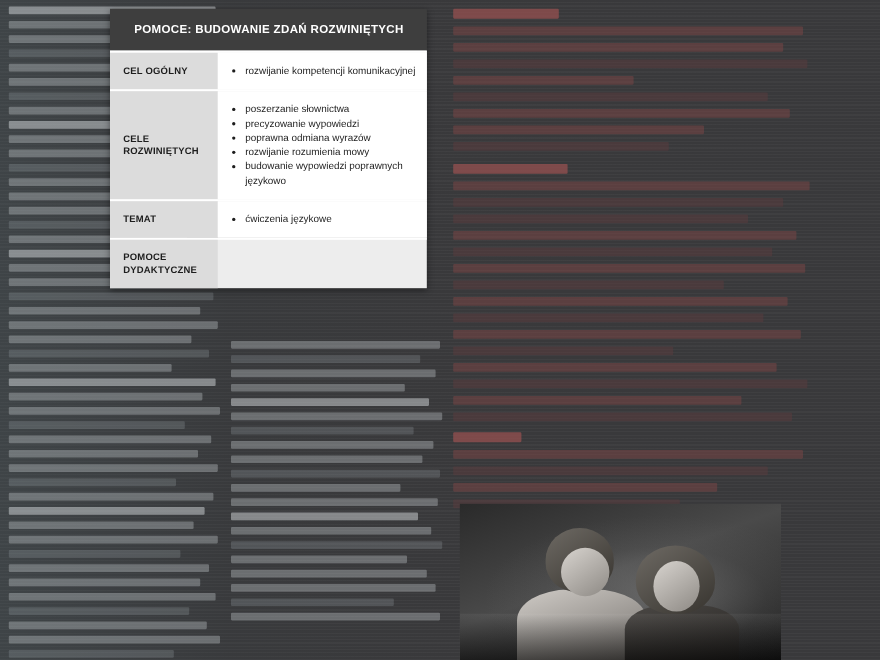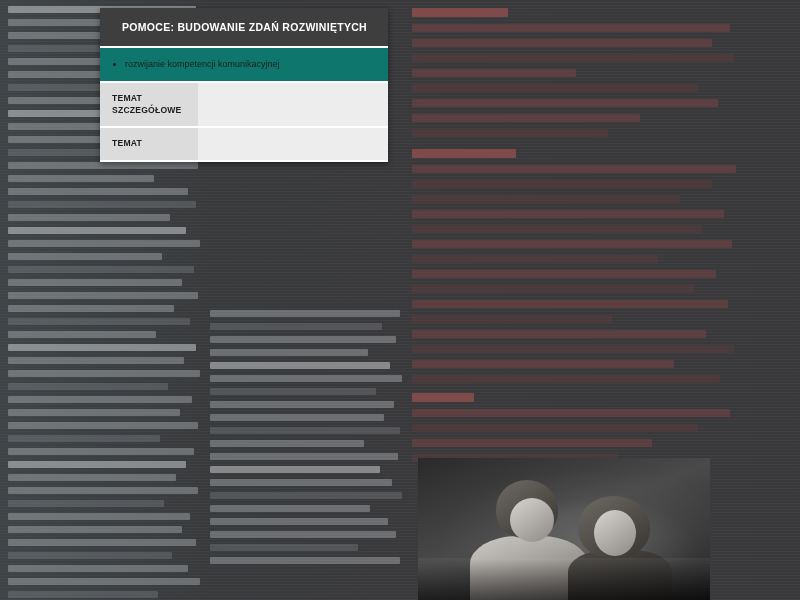--- a/index.html
+++ b/index.html
@@ -81,21 +81,21 @@
     font-size: 8.6px;
     letter-spacing: 0.2px;
     display: flex;
     align-items: center;
     padding: 10px 6px 10px 12px;
     box-sizing: border-box;
     line-height: 1.35;
   }
   .tcontent {
     flex: 1;
-    background: #0f766e;
+    background: #ffffff;
     color: #1d1d1d;
     padding: 10px 8px 10px 14px;
     box-sizing: border-box;
     display: flex;
     align-items: center;
   }
   .tcontent ul {
     margin: 0;
     padding-left: 11px;
     list-style: disc;
@@ -251,36 +251,52 @@
     <div class="rline" style="width:318px"></div>
     <div class="rline soft" style="width:286px"></div>
     <div class="rline" style="width:240px"></div>
     <div class="rline soft" style="width:206px"></div>
   </div>
 
   <div id="table-card">
     <div id="table-title">POMOCE: BUDOWANIE ZDAŃ ROZWINIĘTYCH</div>
 
     <div class="trow">
+      <div class="tlabel">CEL OGÓLNY</div>
       <div class="tcontent">
         <ul>
           <li>rozwijanie kompetencji komunikacyjnej</li>
         </ul>
       </div>
     </div>
 
     <div class="trow">
-      <div class="tlabel">TEMAT SZCZEGÓŁOWE</div>
+      <div class="tlabel">CELE ROZWINIĘTYCH</div>
+      <div class="tcontent">
+        <ul>
+          <li>poszerzanie słownictwa</li>
+          <li>precyzowanie wypowiedzi</li>
+          <li>poprawna odmiana wyrazów</li>
+          <li>rozwijanie rozumienia mowy</li>
+          <li>budowanie wypowiedzi poprawnych językowo</li>
+        </ul>
+      </div>
     </div>
 
     <div class="trow">
       <div class="tlabel">TEMAT</div>
+      <div class="tcontent">
+        <ul>
+          <li>ćwiczenia językowe</li>
+        </ul>
+      </div>
     </div>
 
     <div class="trow">
+      <div class="tlabel">POMOCE DYDAKTYCZNE</div>
     </div>
   </div>
 
   <div id="photo">
     <div class="body-shape" style="left:52px; top:78px; width:118px; height:70px;"></div>
     <div class="kid hair" style="left:78px; top:22px; width:62px; height:58px;"></div>
     <div class="kid" style="left:92px; top:40px; width:44px; height:44px;"></div>
 
     <div class="body-dark" style="left:150px; top:92px; width:104px; height:58px;"></div>
     <div class="kid hair" style="left:160px; top:38px; width:72px; height:62px;"></div>

